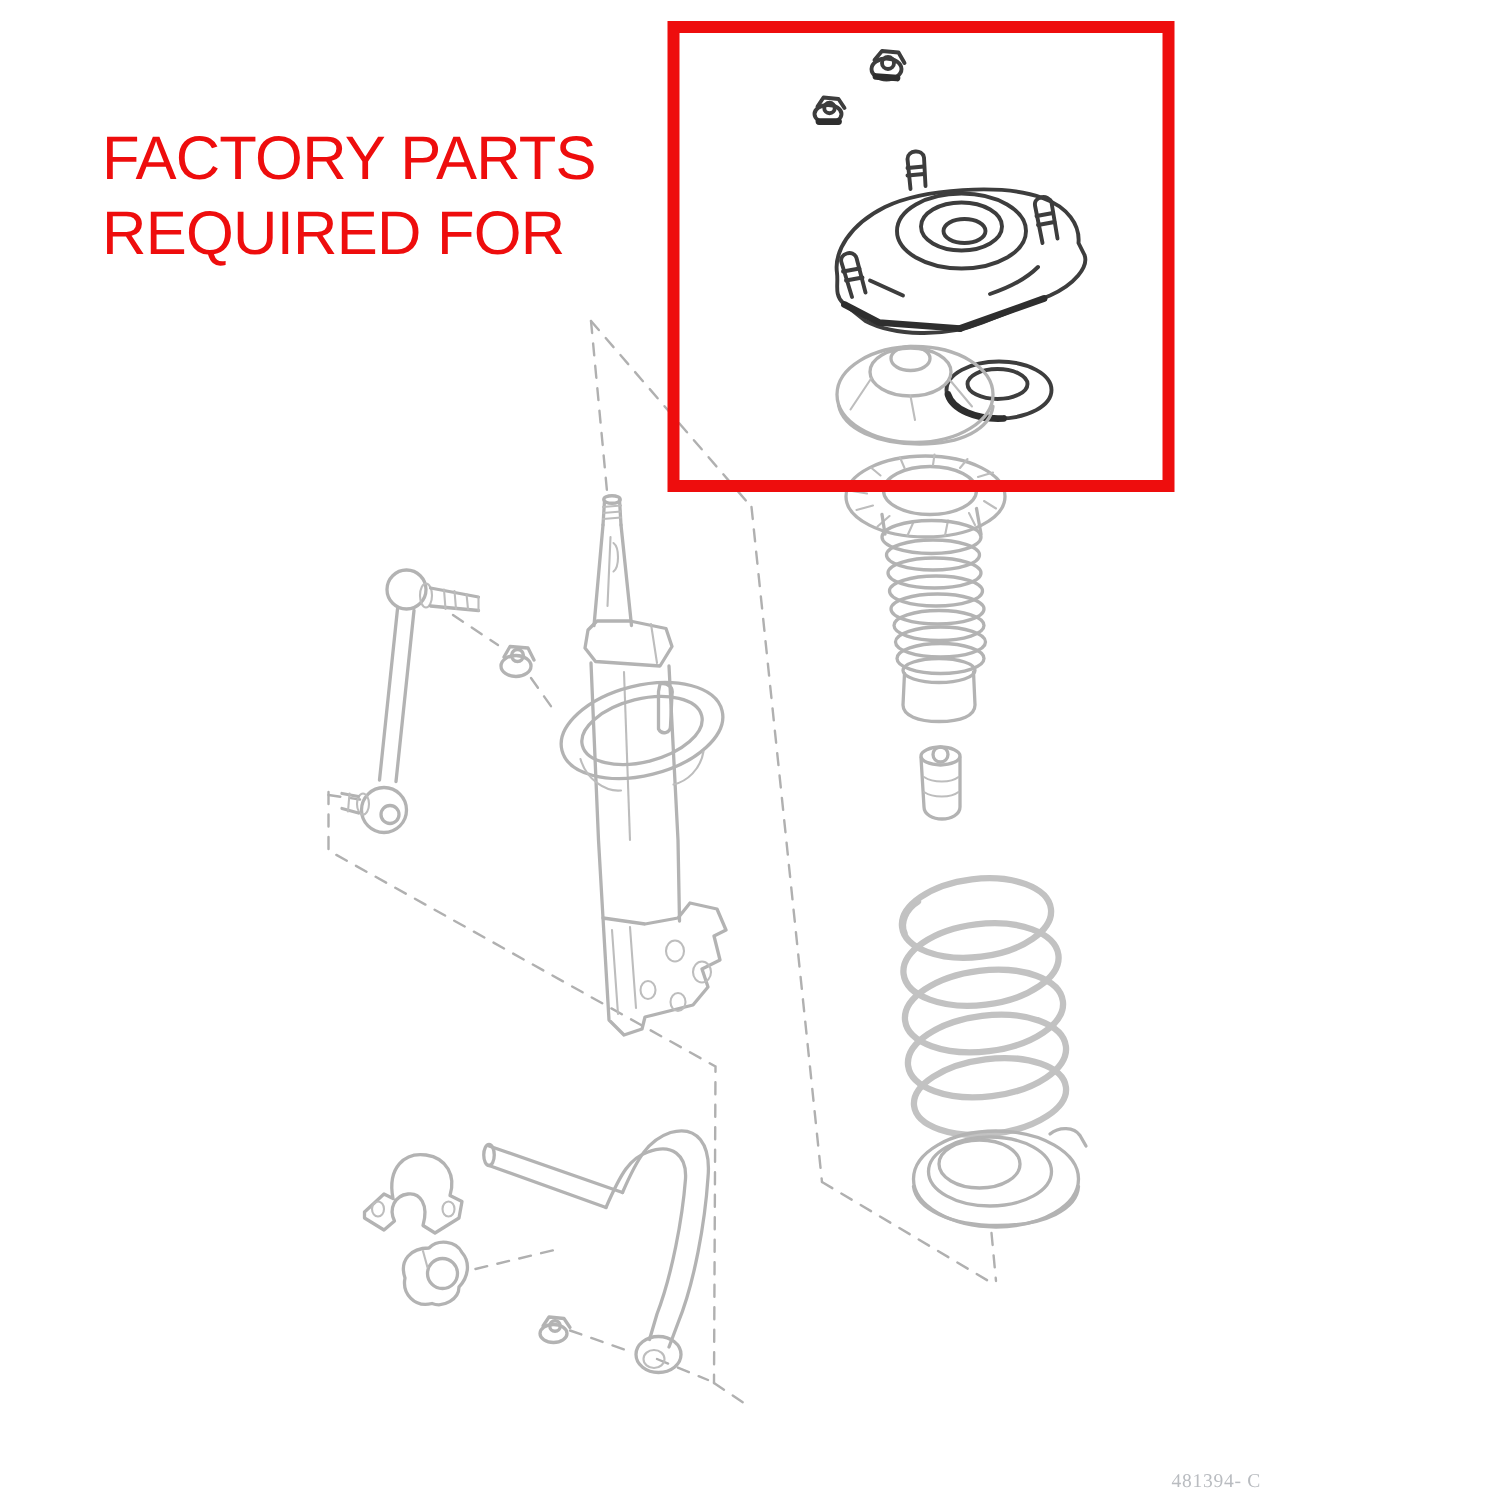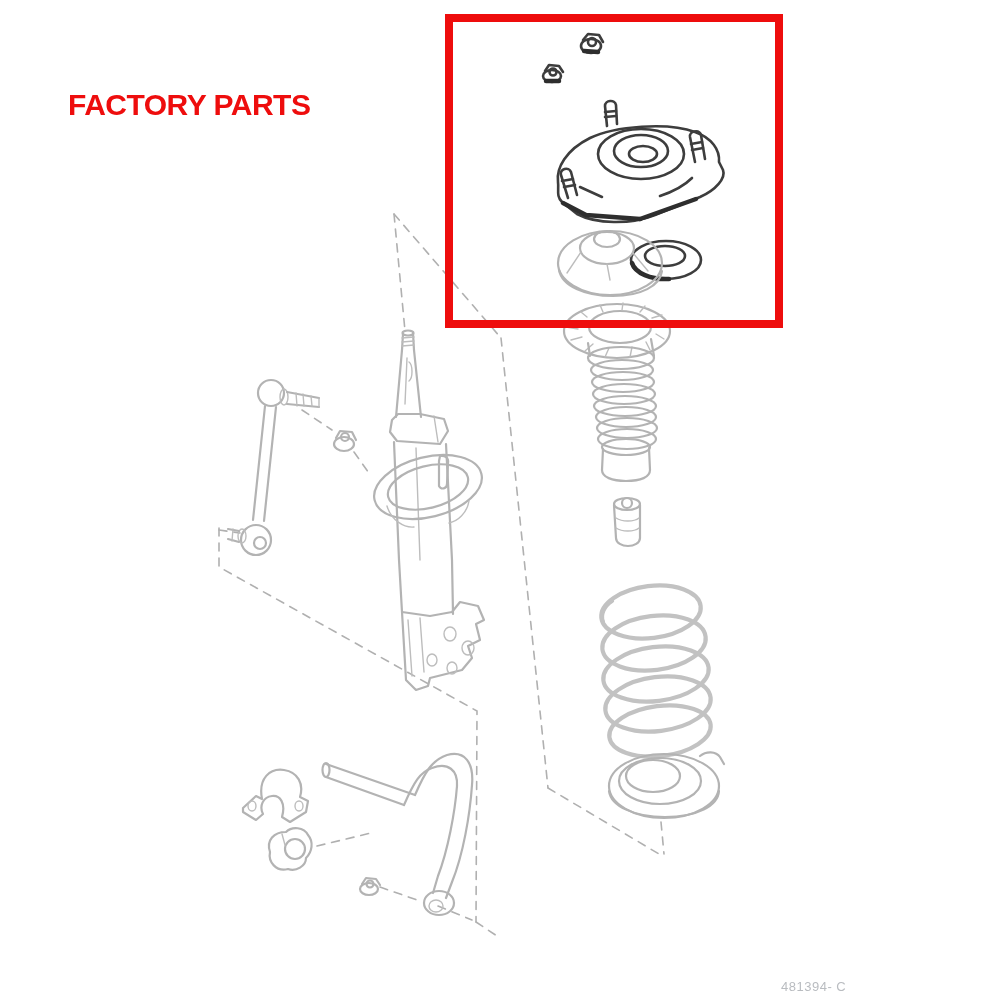--- a/index.html
+++ b/index.html
@@ -1,20 +1,20 @@
 <!DOCTYPE html>
 <html><head>
 <meta charset="utf-8">
 <style>
   html,body{margin:0;padding:0;}
   body{width:1000px;height:1000px;background:#ffffff;font-family:"Liberation Sans",sans-serif;overflow:hidden;}
   .stage{position:relative;width:1000px;height:1000px;background:#ffffff;}
-  .title-block{position:absolute;left:68px;top:80px;color:#ee0d0d;font-weight:bold;
-               font-size:30px;line-height:50px;letter-spacing:-0.5px;white-space:nowrap;}
-  .footer-num{position:absolute;left:781px;top:979px;color:#b9bcc0;font-size:13px;letter-spacing:0.5px;}
+  .title-block{position:absolute;left:68px;top:80px;color:#ee0d0d;font-weight:normal;
+               font-size:41px;line-height:50px;letter-spacing:-0.5px;white-space:nowrap;}
+  .footer-num{position:absolute;left:781px;top:979px;color:#b9bcc0;font-size:13px;letter-spacing:0.5px;font-family:Liberation Serif, serif;}
   svg{position:absolute;left:0;top:0;}
   .dark{stroke:#3d3d3d;fill:none;stroke-width:2.6;stroke-linecap:round;stroke-linejoin:round;}
   .darkthick{stroke:#2e2e2e;fill:none;stroke-width:4.5;stroke-linecap:round;}
   .lite{stroke:#b3b3b3;fill:none;stroke-width:2.2;stroke-linecap:round;stroke-linejoin:round;}
   .litethin{stroke:#bdbdbd;fill:none;stroke-width:1.4;stroke-linecap:round;}
   .coil{stroke:#c2c2c2;fill:none;stroke-width:4.2;stroke-linecap:round;}
   .dash{stroke:#b0b0b0;fill:none;stroke-width:1.6;stroke-dasharray:8 7;stroke-linecap:round;}
   .redbox{fill:none;stroke:#ee0d0d;stroke-width:8;}
 </style>
 </head>
@@ -217,16 +217,17 @@
       <ellipse class="lite" cx="369" cy="889" rx="9" ry="6"></ellipse>
       <path class="lite" d="M362,884 L366,878 L376,879 L380,885"></path>
       <circle class="lite" cx="370" cy="884" r="3.5"></circle>
     </g>
 
     <rect class="redbox" x="449" y="18" width="330" height="306"></rect>
   </svg>
 
   <div class="title-block">
     <div>FACTORY PARTS</div>
+    <div>REQUIRED FOR</div>
   </div>
 
   <div class="footer-num">481394- C</div>
 </div>
 
 </body></html>

